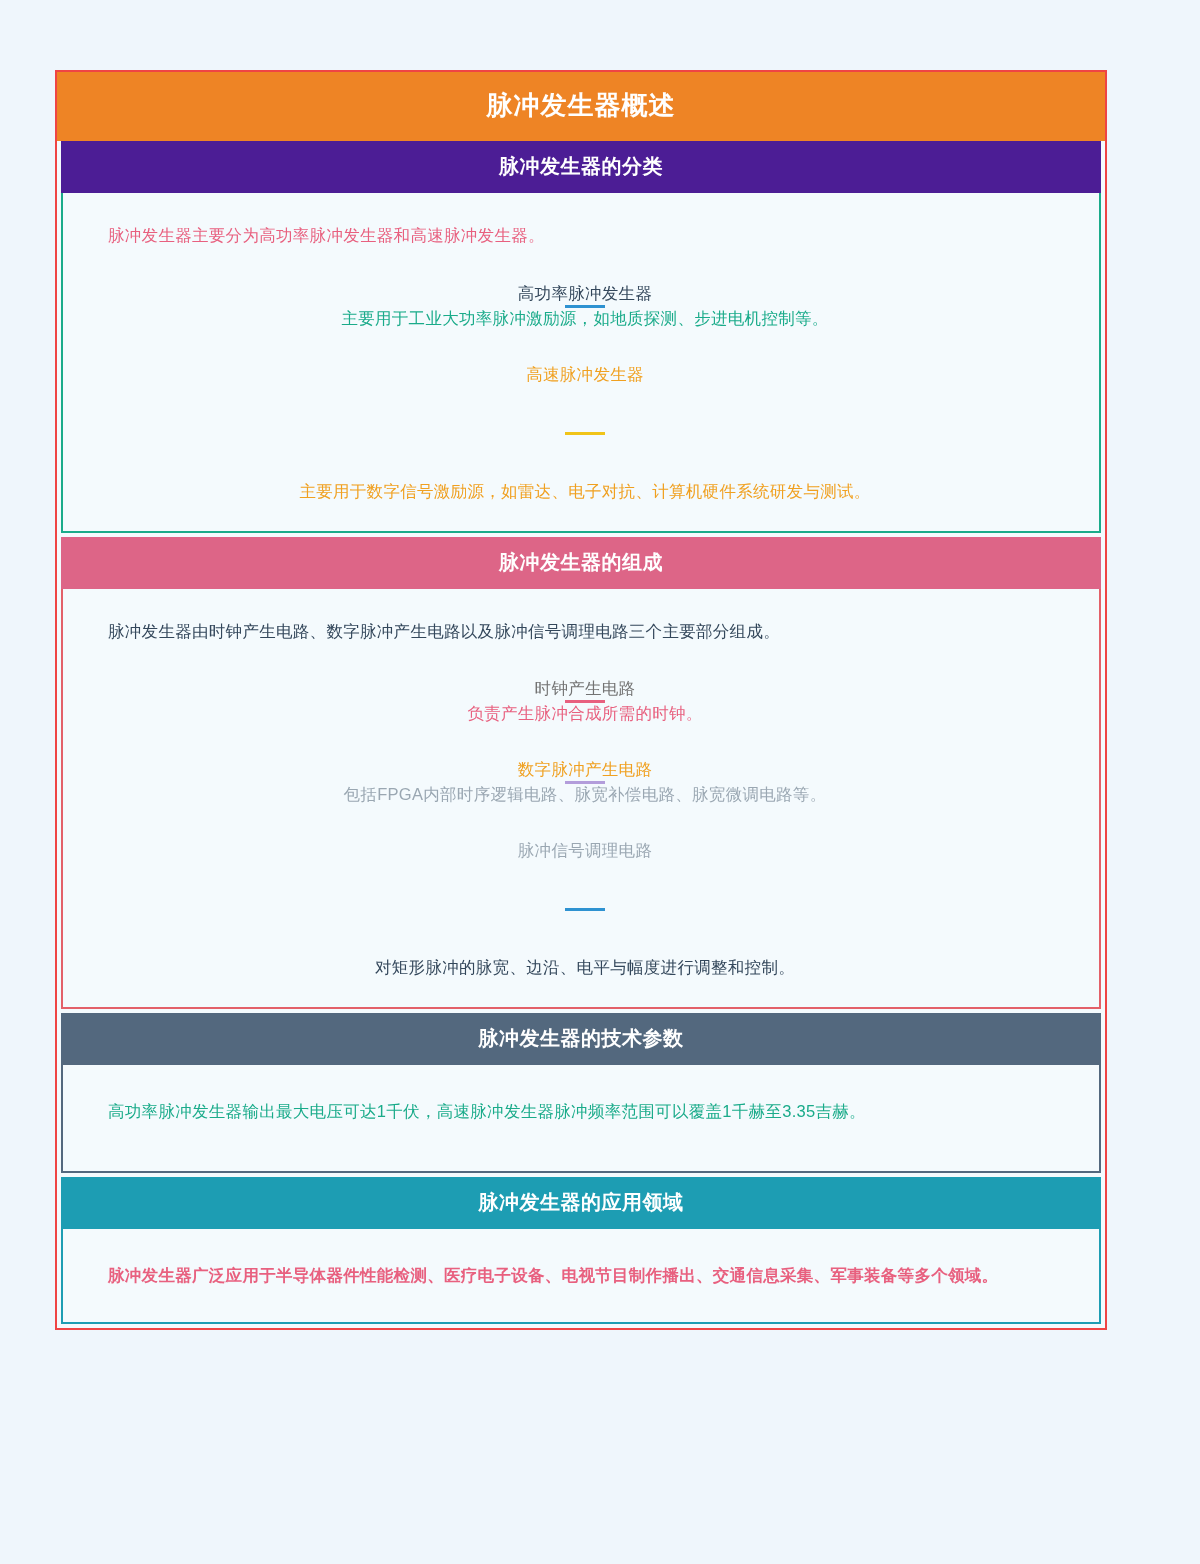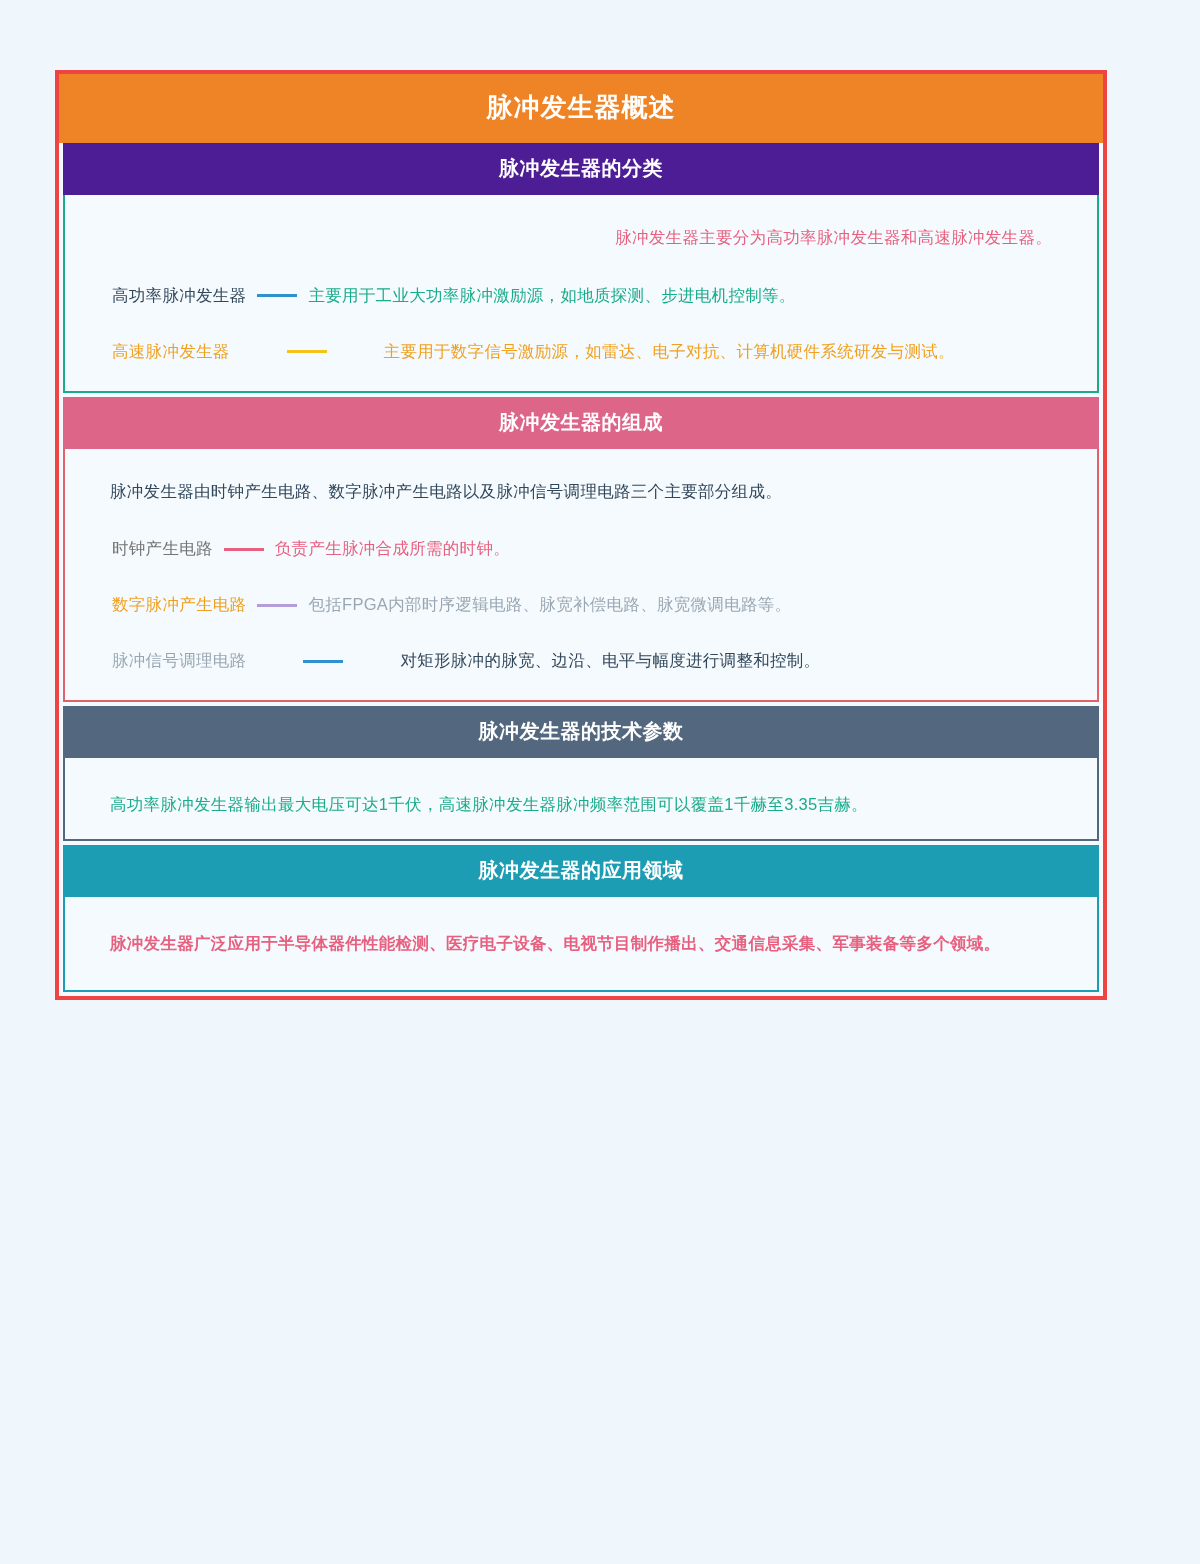--- a/index.html
+++ b/index.html
@@ -15,21 +15,21 @@
   }
   .page {
     box-sizing: border-box;
     width: 1200px;
     height: 1564px;
     padding: 70px 55px;
     background: #eff6fc;
   }
   .outline {
     box-sizing: border-box;
-    border: 4px solid #ef4444;
+    border: 2px solid #ef4444;
     background: #f4fafd;
     width: 1052px;
   }
   .doc-title {
     background: #ee8425;
     color: #ffffff;
     font-size: 26px;
     font-weight: bold;
     text-align: center;
     padding: 16px 0 18px 0;
@@ -60,46 +60,47 @@
     font-size: 16.5px;
     line-height: 1.55;
     margin: 0 0 34px 0;
     letter-spacing: 0.3px;
   }
   .para:last-child { margin-bottom: 0; }
   .kv {
     display: flex;
     align-items: center;
     font-size: 16.5px;
-    margin: 0 0 34px 2px;
+    margin: 0 0 34px 8px;
     letter-spacing: 0.3px;
+    flex-direction: column;
   }
   .kv:last-child { margin-bottom: 0; gap: 46px; }
   .kv .key { white-space: nowrap; }
   .kv .dash {
     display: inline-block;
     width: 40px;
     height: 0;
     border-top: 3px solid currentColor;
     margin: 0 11px;
     flex: 0 0 auto;
   }
   .kv .val { }
   
   .s1 .sec-header { background: #2e92d1; }
   .s1 .sec-body { border-color: #2e92d1; padding-top: 42px; padding-bottom: 42px; }
   
   .s2 .sec-header { background: #4c1d95; }
-  .s2 .sec-body { border-color: #1aab8a; text-align: right; }
+  .s2 .sec-body { border-color: #1aab8a; }
   
   .s3 .sec-header { background: #dd6587; }
   .s3 .sec-body { border-color: #e36069; }
   
   .s4 .sec-header { background: #53687e; }
-  .s4 .sec-body { border-color: #53687e; padding-top: 34px; padding-bottom: 21px; }
+  .s4 .sec-body { border-color: #53687e; padding-top: 34px; padding-bottom: 46px; }
   
   .s5 .sec-header { background: #1d9db3; }
   .s5 .sec-body { border-color: #1d9db3; padding-top: 34px; padding-bottom: 34px; font-weight: bold; }
   
   .s6 .sec-header { background: #e8676e; }
   .s6 .sec-body { border-color: #e8676e; padding-top: 40px; padding-bottom: 42px; border-bottom-color: transparent; }
 </style>
 </head>
 <body>
 

